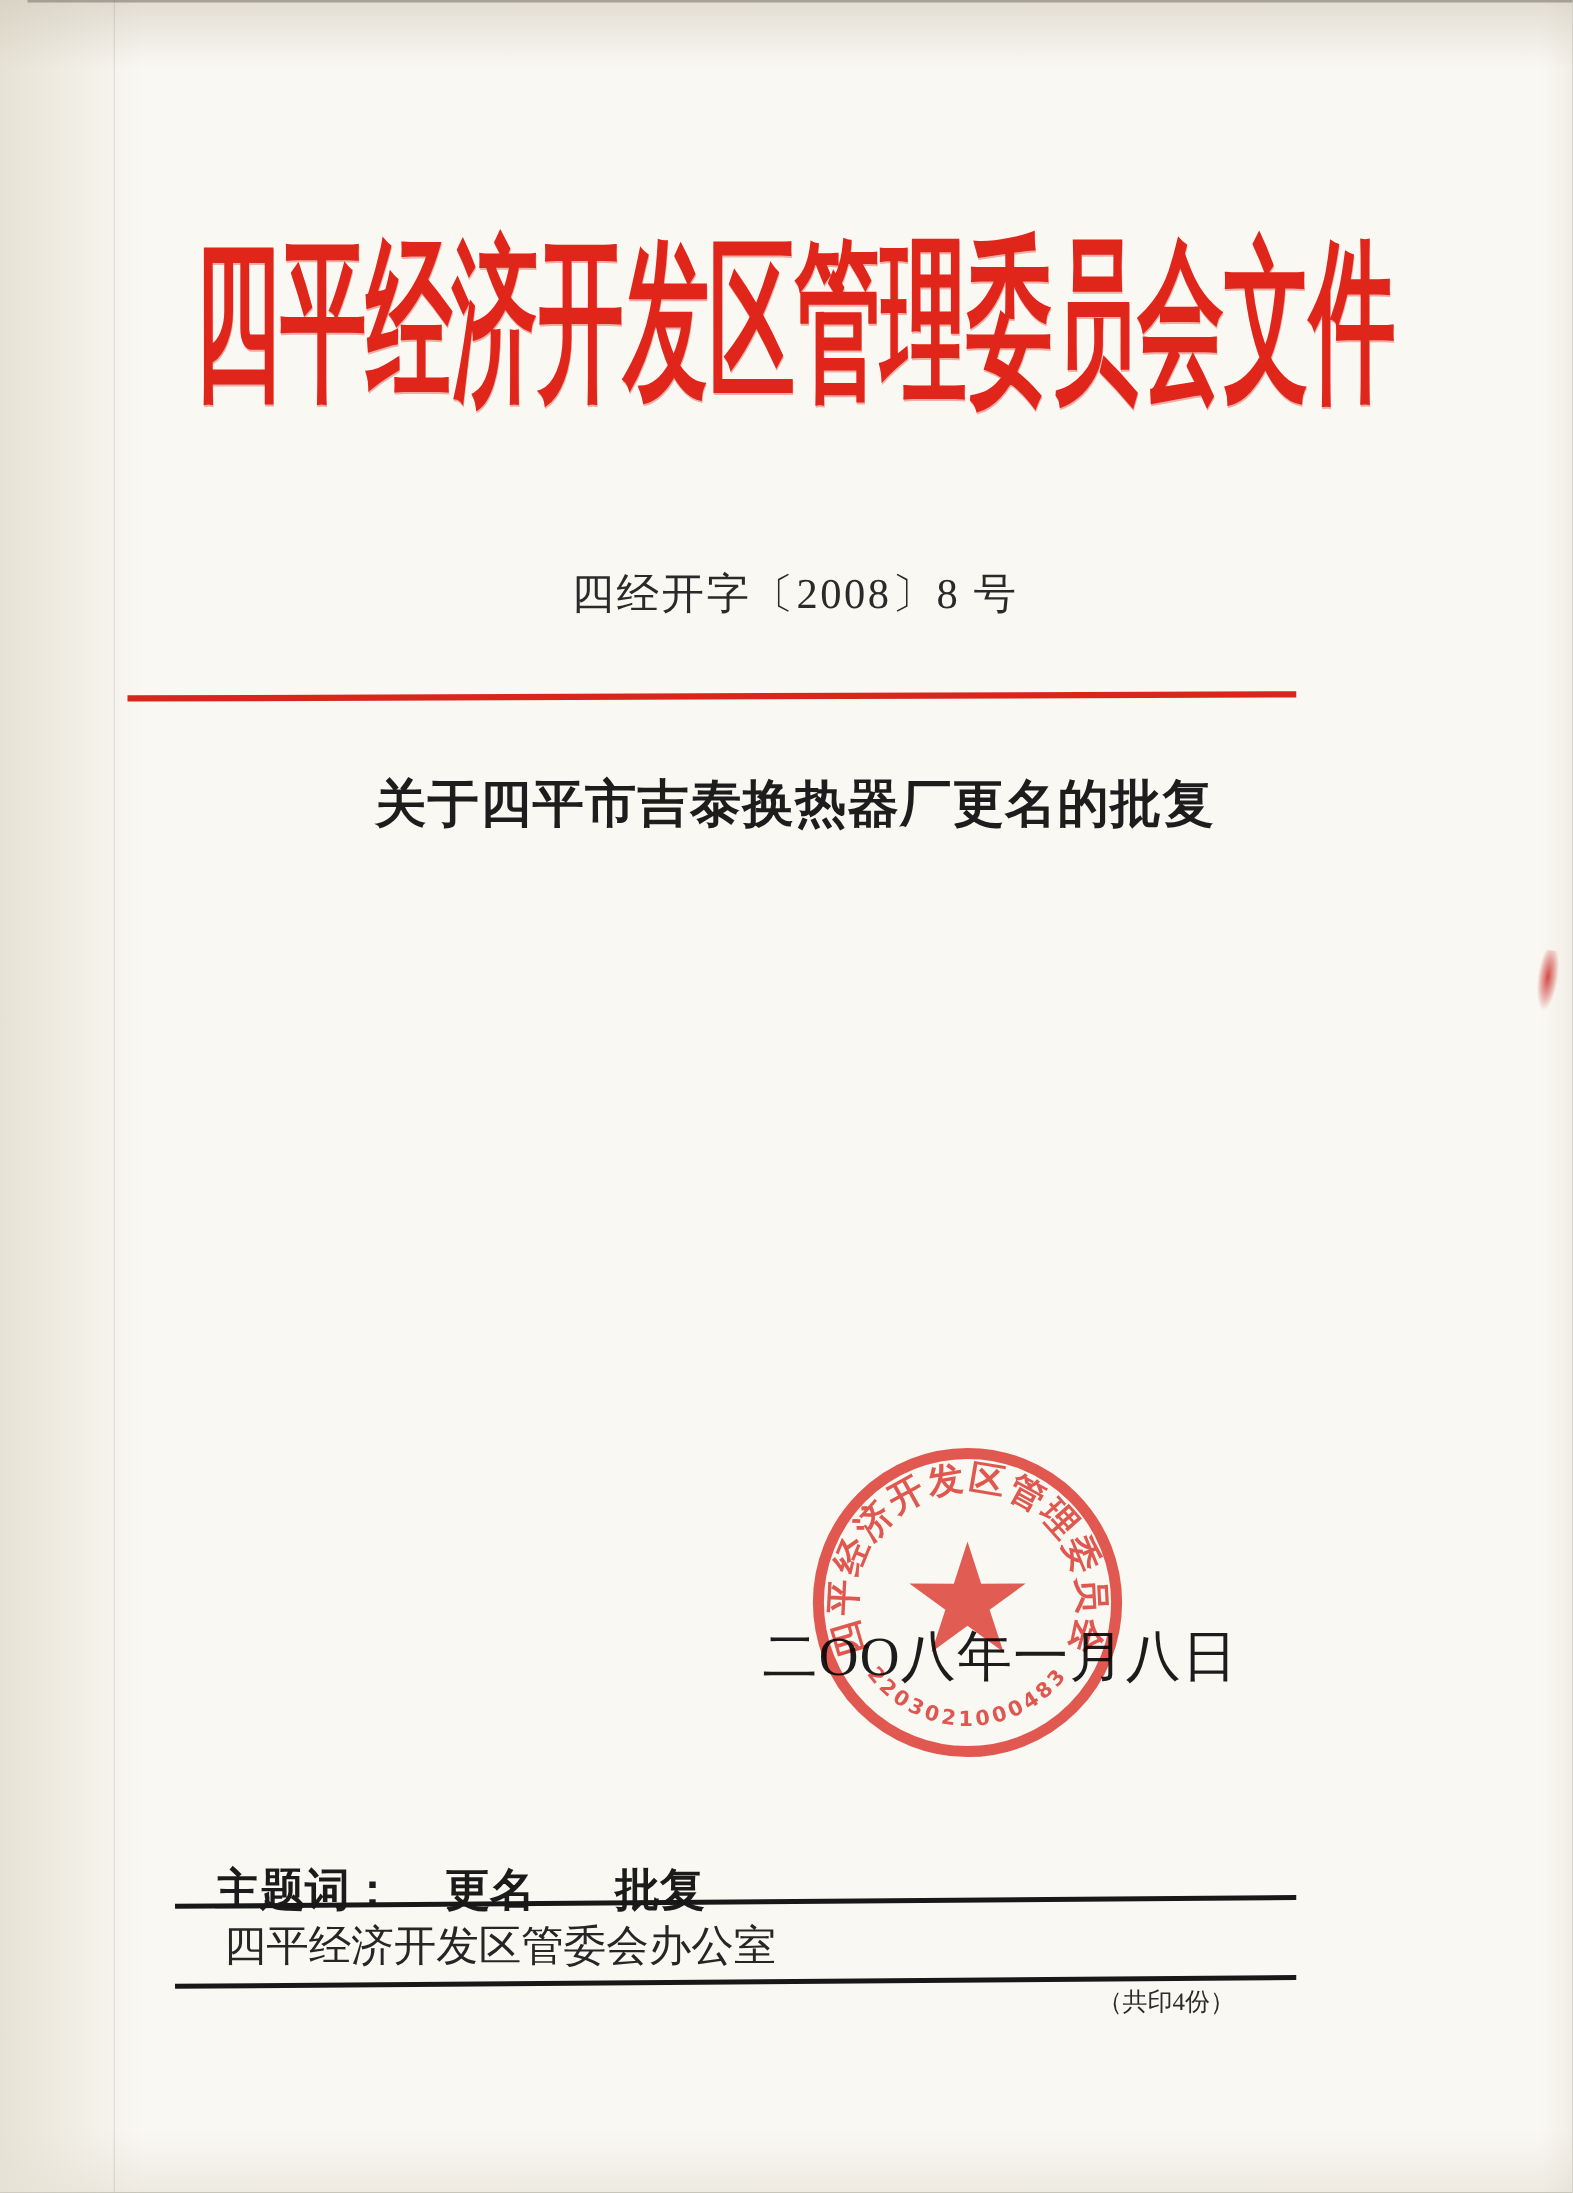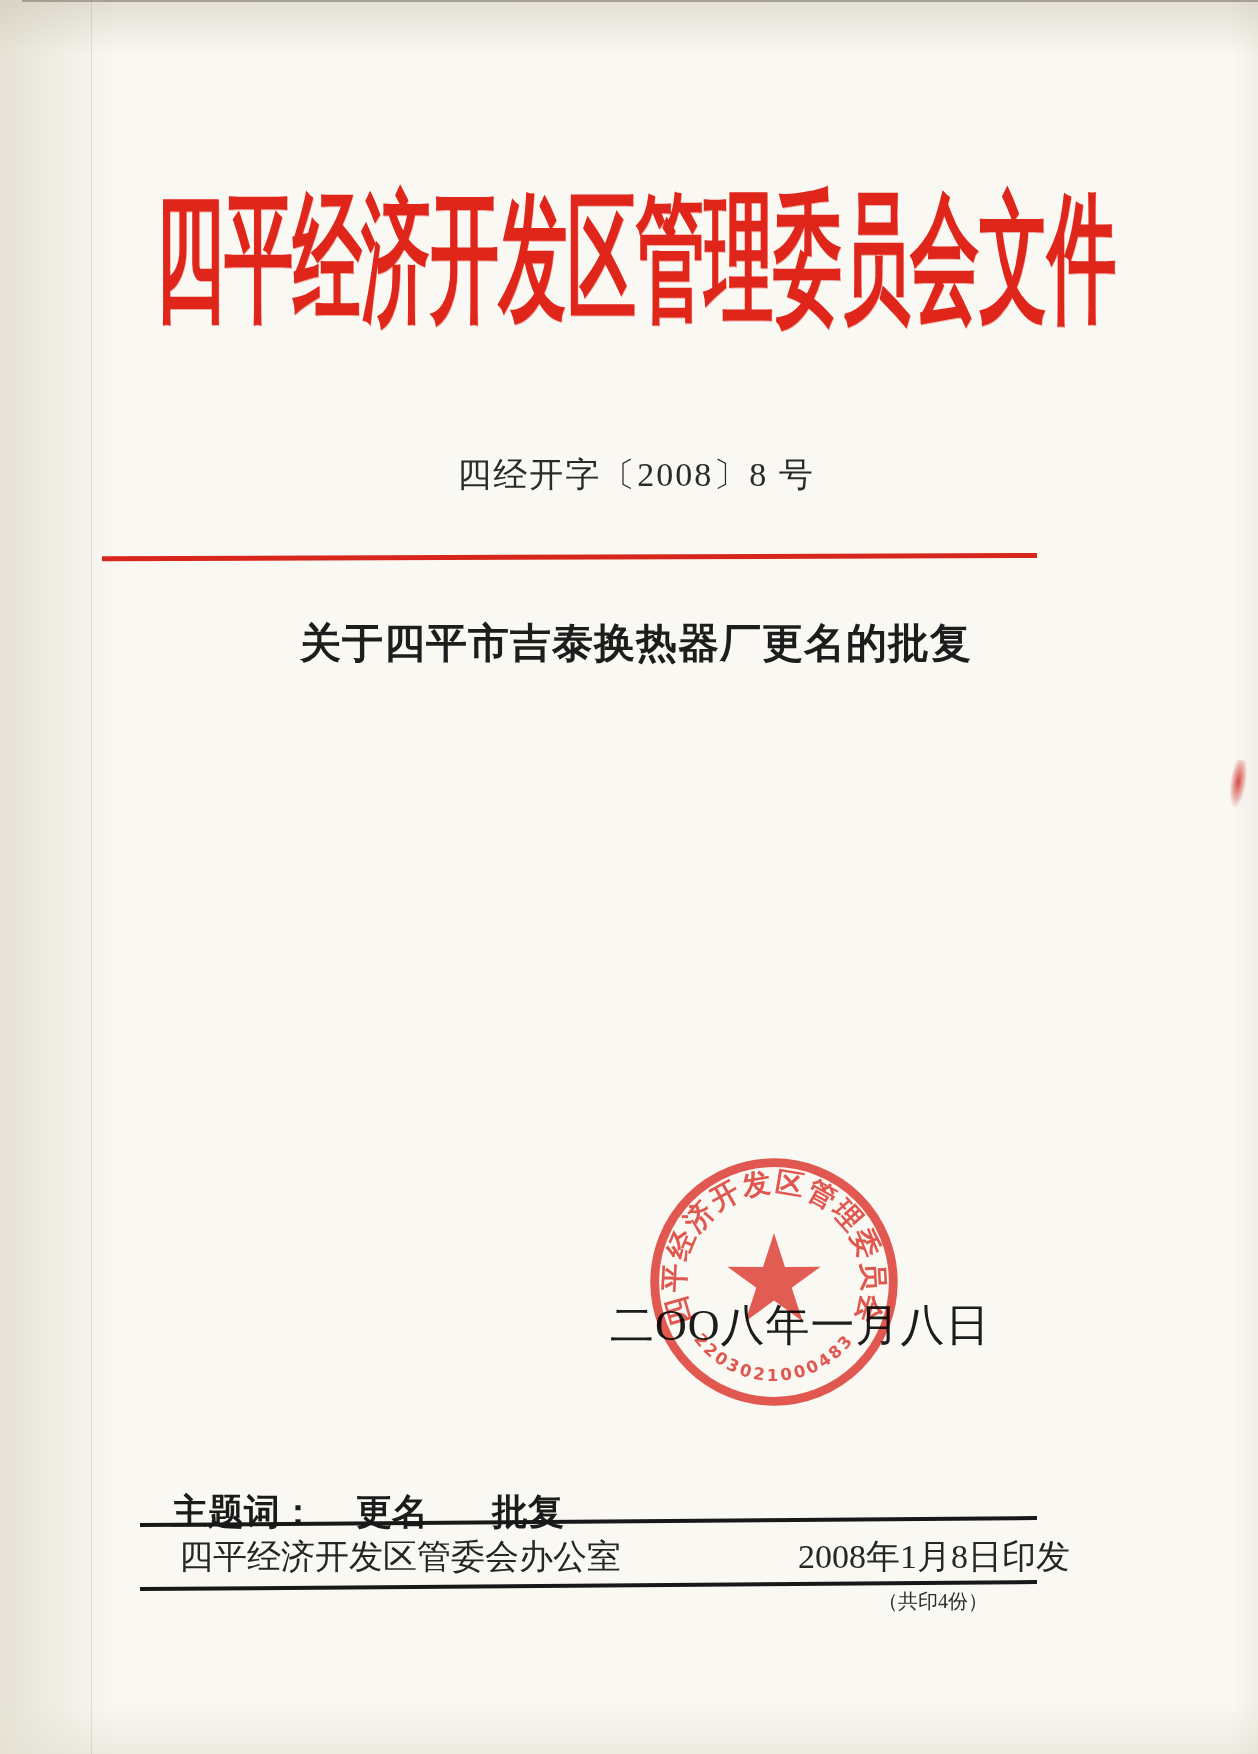--- a/index.html
+++ b/index.html
@@ -119,19 +119,18 @@
 
   <div class="keywords">
     <span>主题词：</span>
     <span class="kw1">更名</span>
     <span class="kw2">批复</span>
   </div>
 
   <div class="rule rule1"></div>
 
   <div class="office-line">四平经济开发区管委会办公室</div>
-  <div class="print-date">2008年1月8日印发</div>
 
   <div class="rule rule2"></div>
 
   <div class="copies">（共印4份）</div>
 
 </div>
 
 </body></html>

